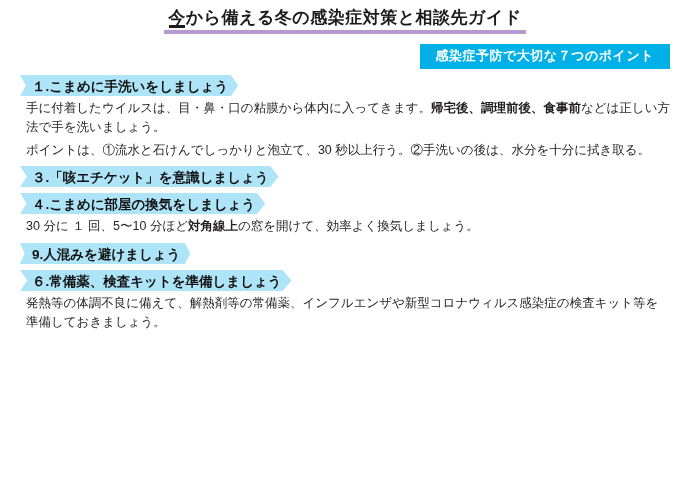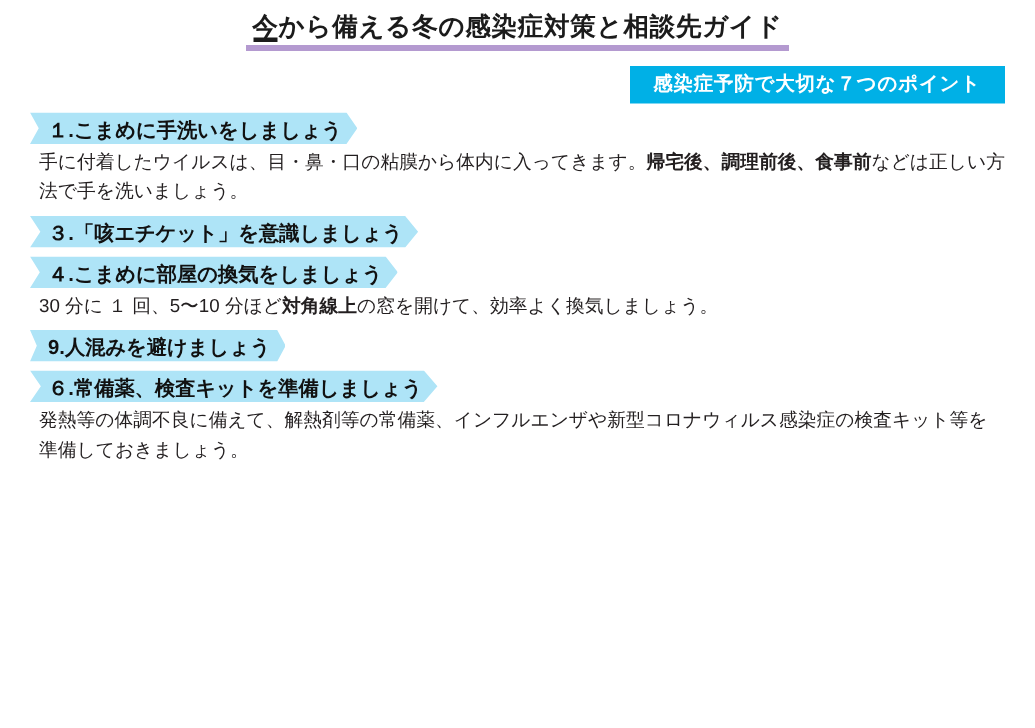--- a/index.html
+++ b/index.html
@@ -140,20 +140,21 @@
   <div class="section">
     <div class="banner">
       <div class="banner-shape">
         <svg class="banner-bg" viewBox="0 0 300 21" preserveAspectRatio="none">
           <polygon points="0,0 290,0 300,10.5 290,21 0,21 8,10.5" fill="#aee4f7"></polygon>
         </svg>
         <span class="banner-label">１.こまめに手洗いをしましょう</span>
       </div>
     </div>
     <div class="body-text">手に付着したウイルスは、目・鼻・口の粘膜から体内に入ってきます。<b>帰宅後、調理前後、食事前</b>などは正しい方法で手を洗いましょう。</div>
+    <div class="body-text">ポイントは、①流水と石けんでしっかりと泡立て、30 秒以上行う。②手洗いの後は、水分を十分に拭き取る。</div>
   </div>
 
 
   <div class="section">
     <div class="banner">
       <div class="banner-shape">
         <svg class="banner-bg" viewBox="0 0 300 21" preserveAspectRatio="none">
           <polygon points="0,0 290,0 300,10.5 290,21 0,21 8,10.5" fill="#aee4f7"></polygon>
         </svg>
         <span class="banner-label">３.「咳エチケット」を意識しましょう</span>

